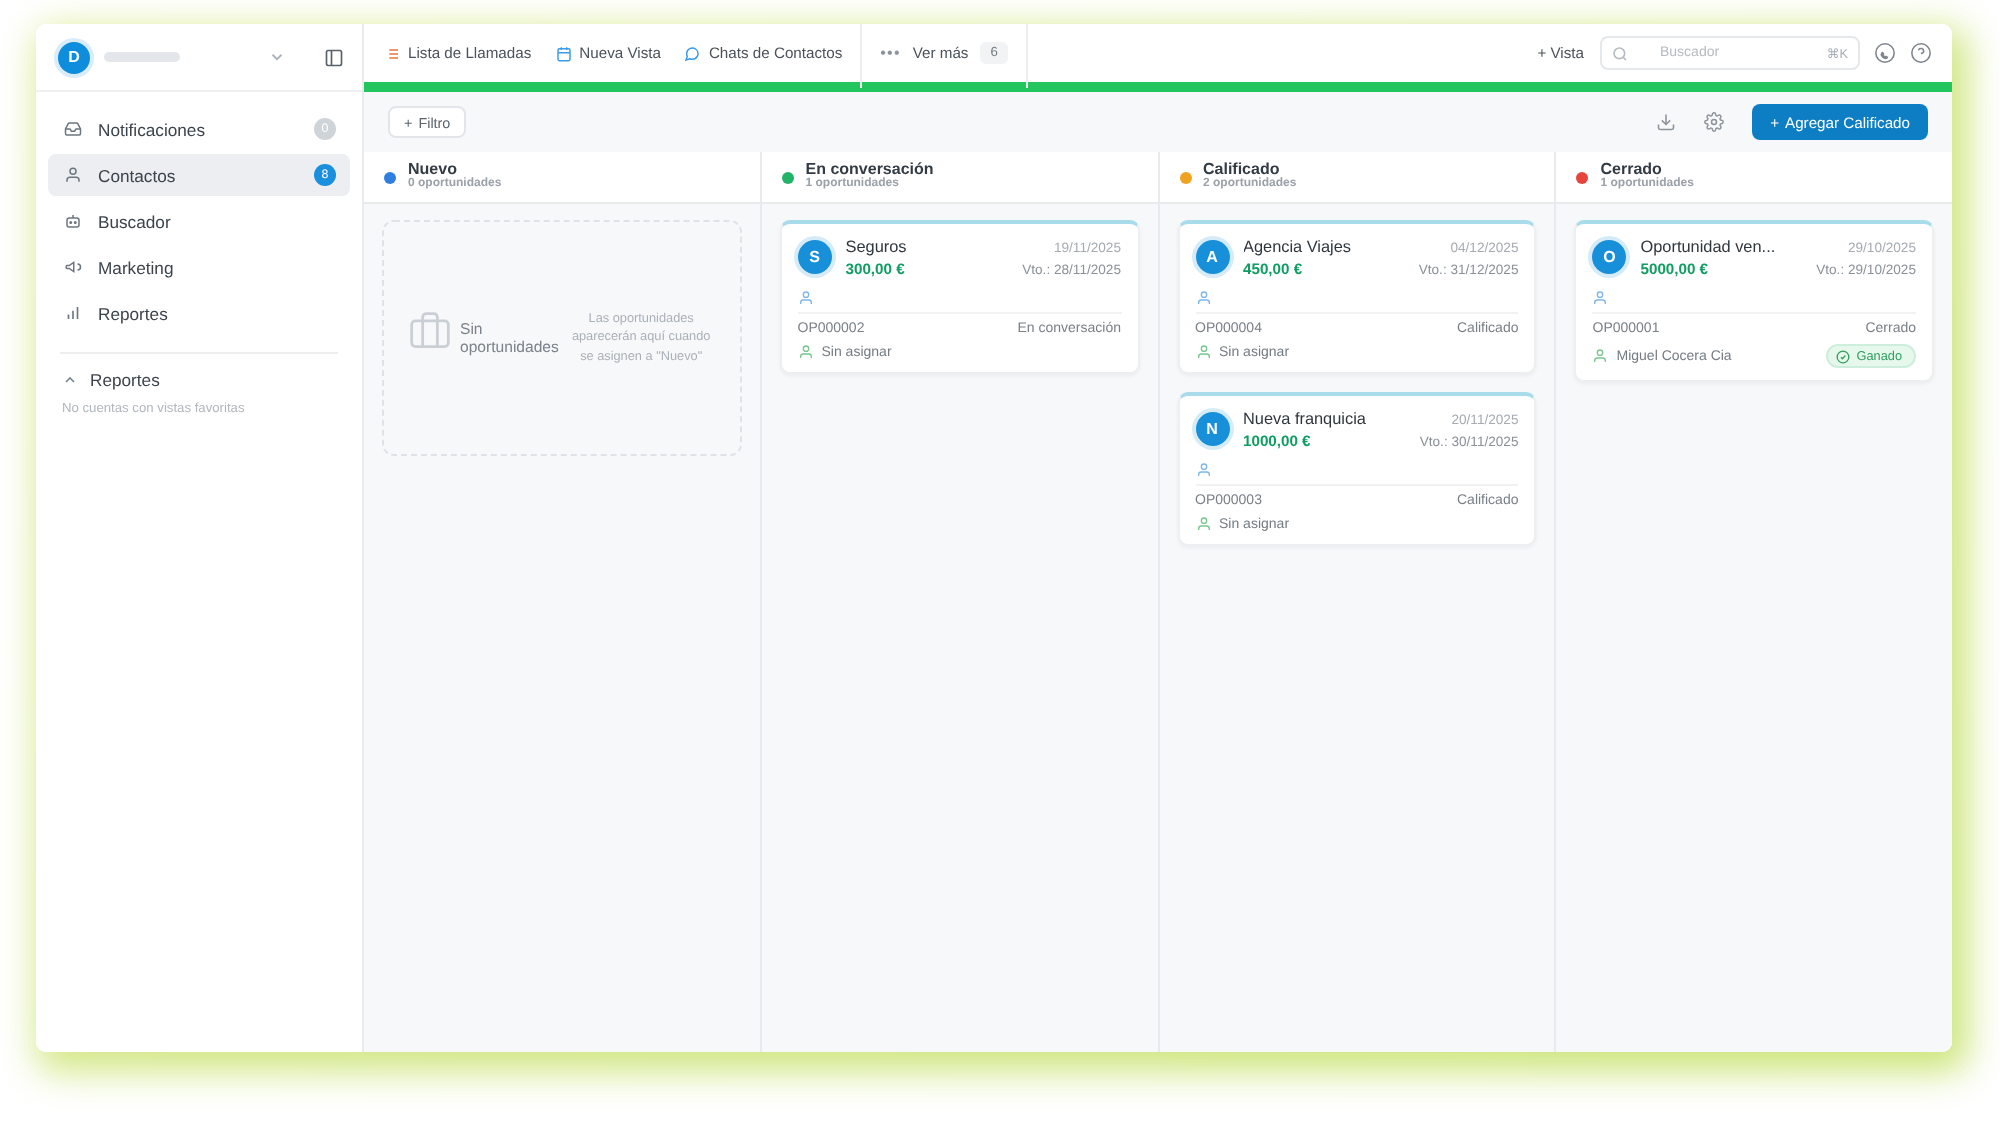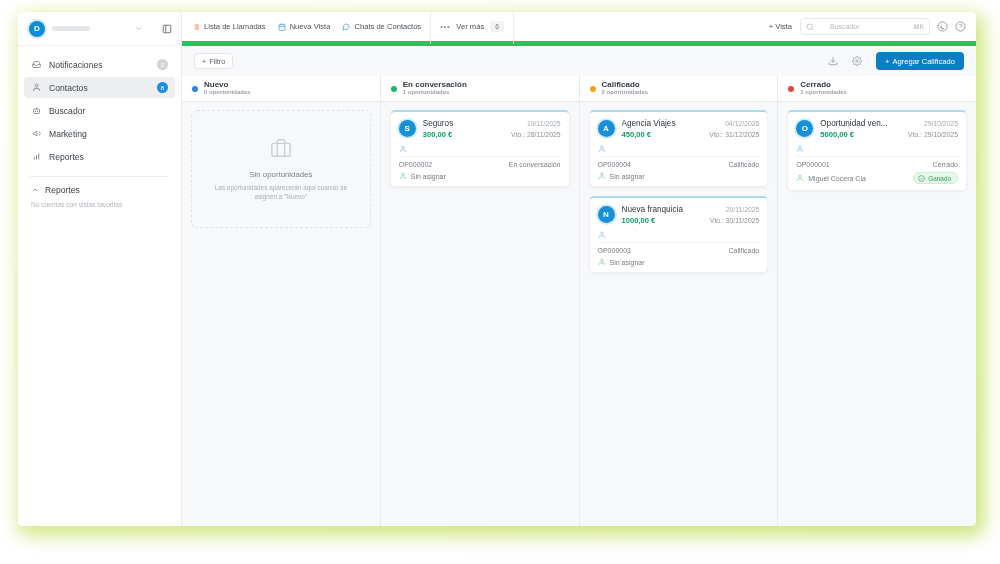--- a/index.html
+++ b/index.html
@@ -223,21 +223,21 @@
   .dot { width: 6px; height: 6px; border-radius: 50%; flex: 0 0 6px; }
   .col-title { font-size: 8px; color: #333b44; line-height: 1.15; }
   .col-sub { font-size: 6px; color: #9aa1a9; line-height: 1.3; }
 
   .col-body { flex: 1 1 auto; padding: 8px 9px; overflow: hidden; }
 
   .empty-box {
     border: 1px dashed #dfe3e7;
     border-radius: 6px;
     height: 118px;
-    display: flex; flex-direction: column;
+    display: flex; 
     align-items: center; justify-content: center;
     gap: 4px;
     padding: 0 12px;
   }
   .empty-ic { color: #c9cfd5; margin-bottom: 3px;}
   .empty-t { font-size: 7.8px; color: #7a828a; }
   .empty-d { font-size: 6.4px; color: #a9b0b7; text-align: center; line-height: 1.45; }
 
   .card {
     background: #fff;

